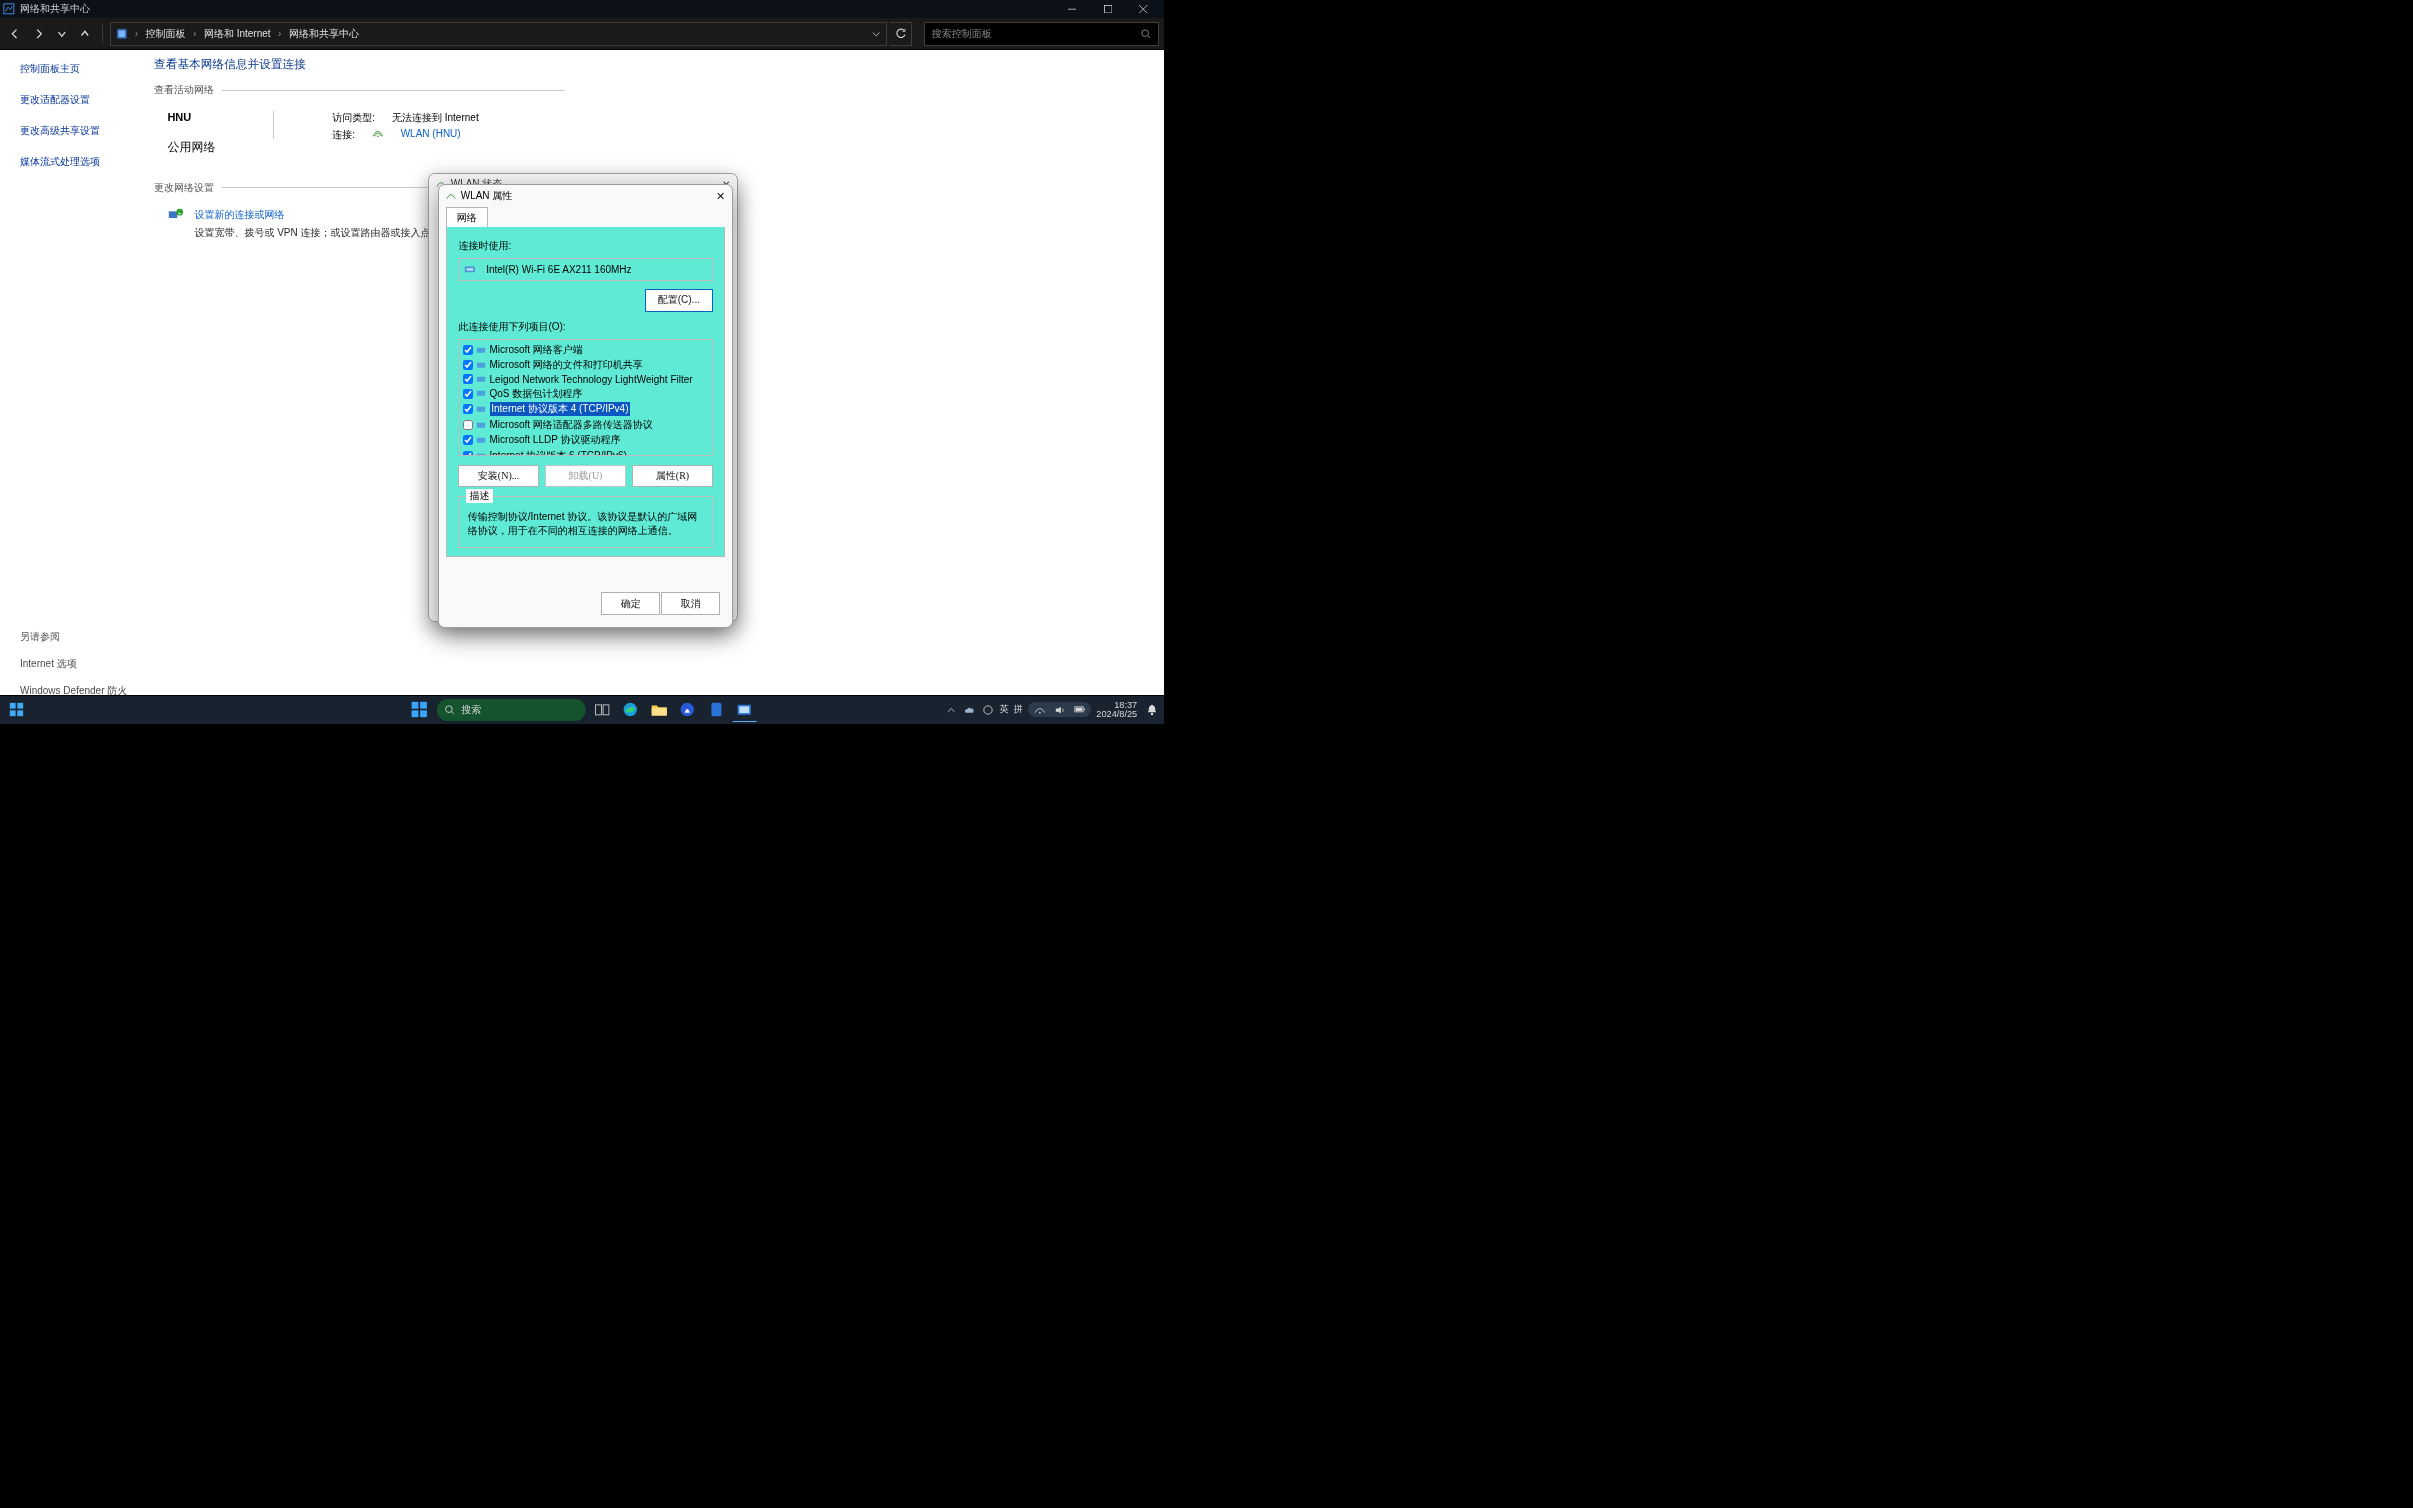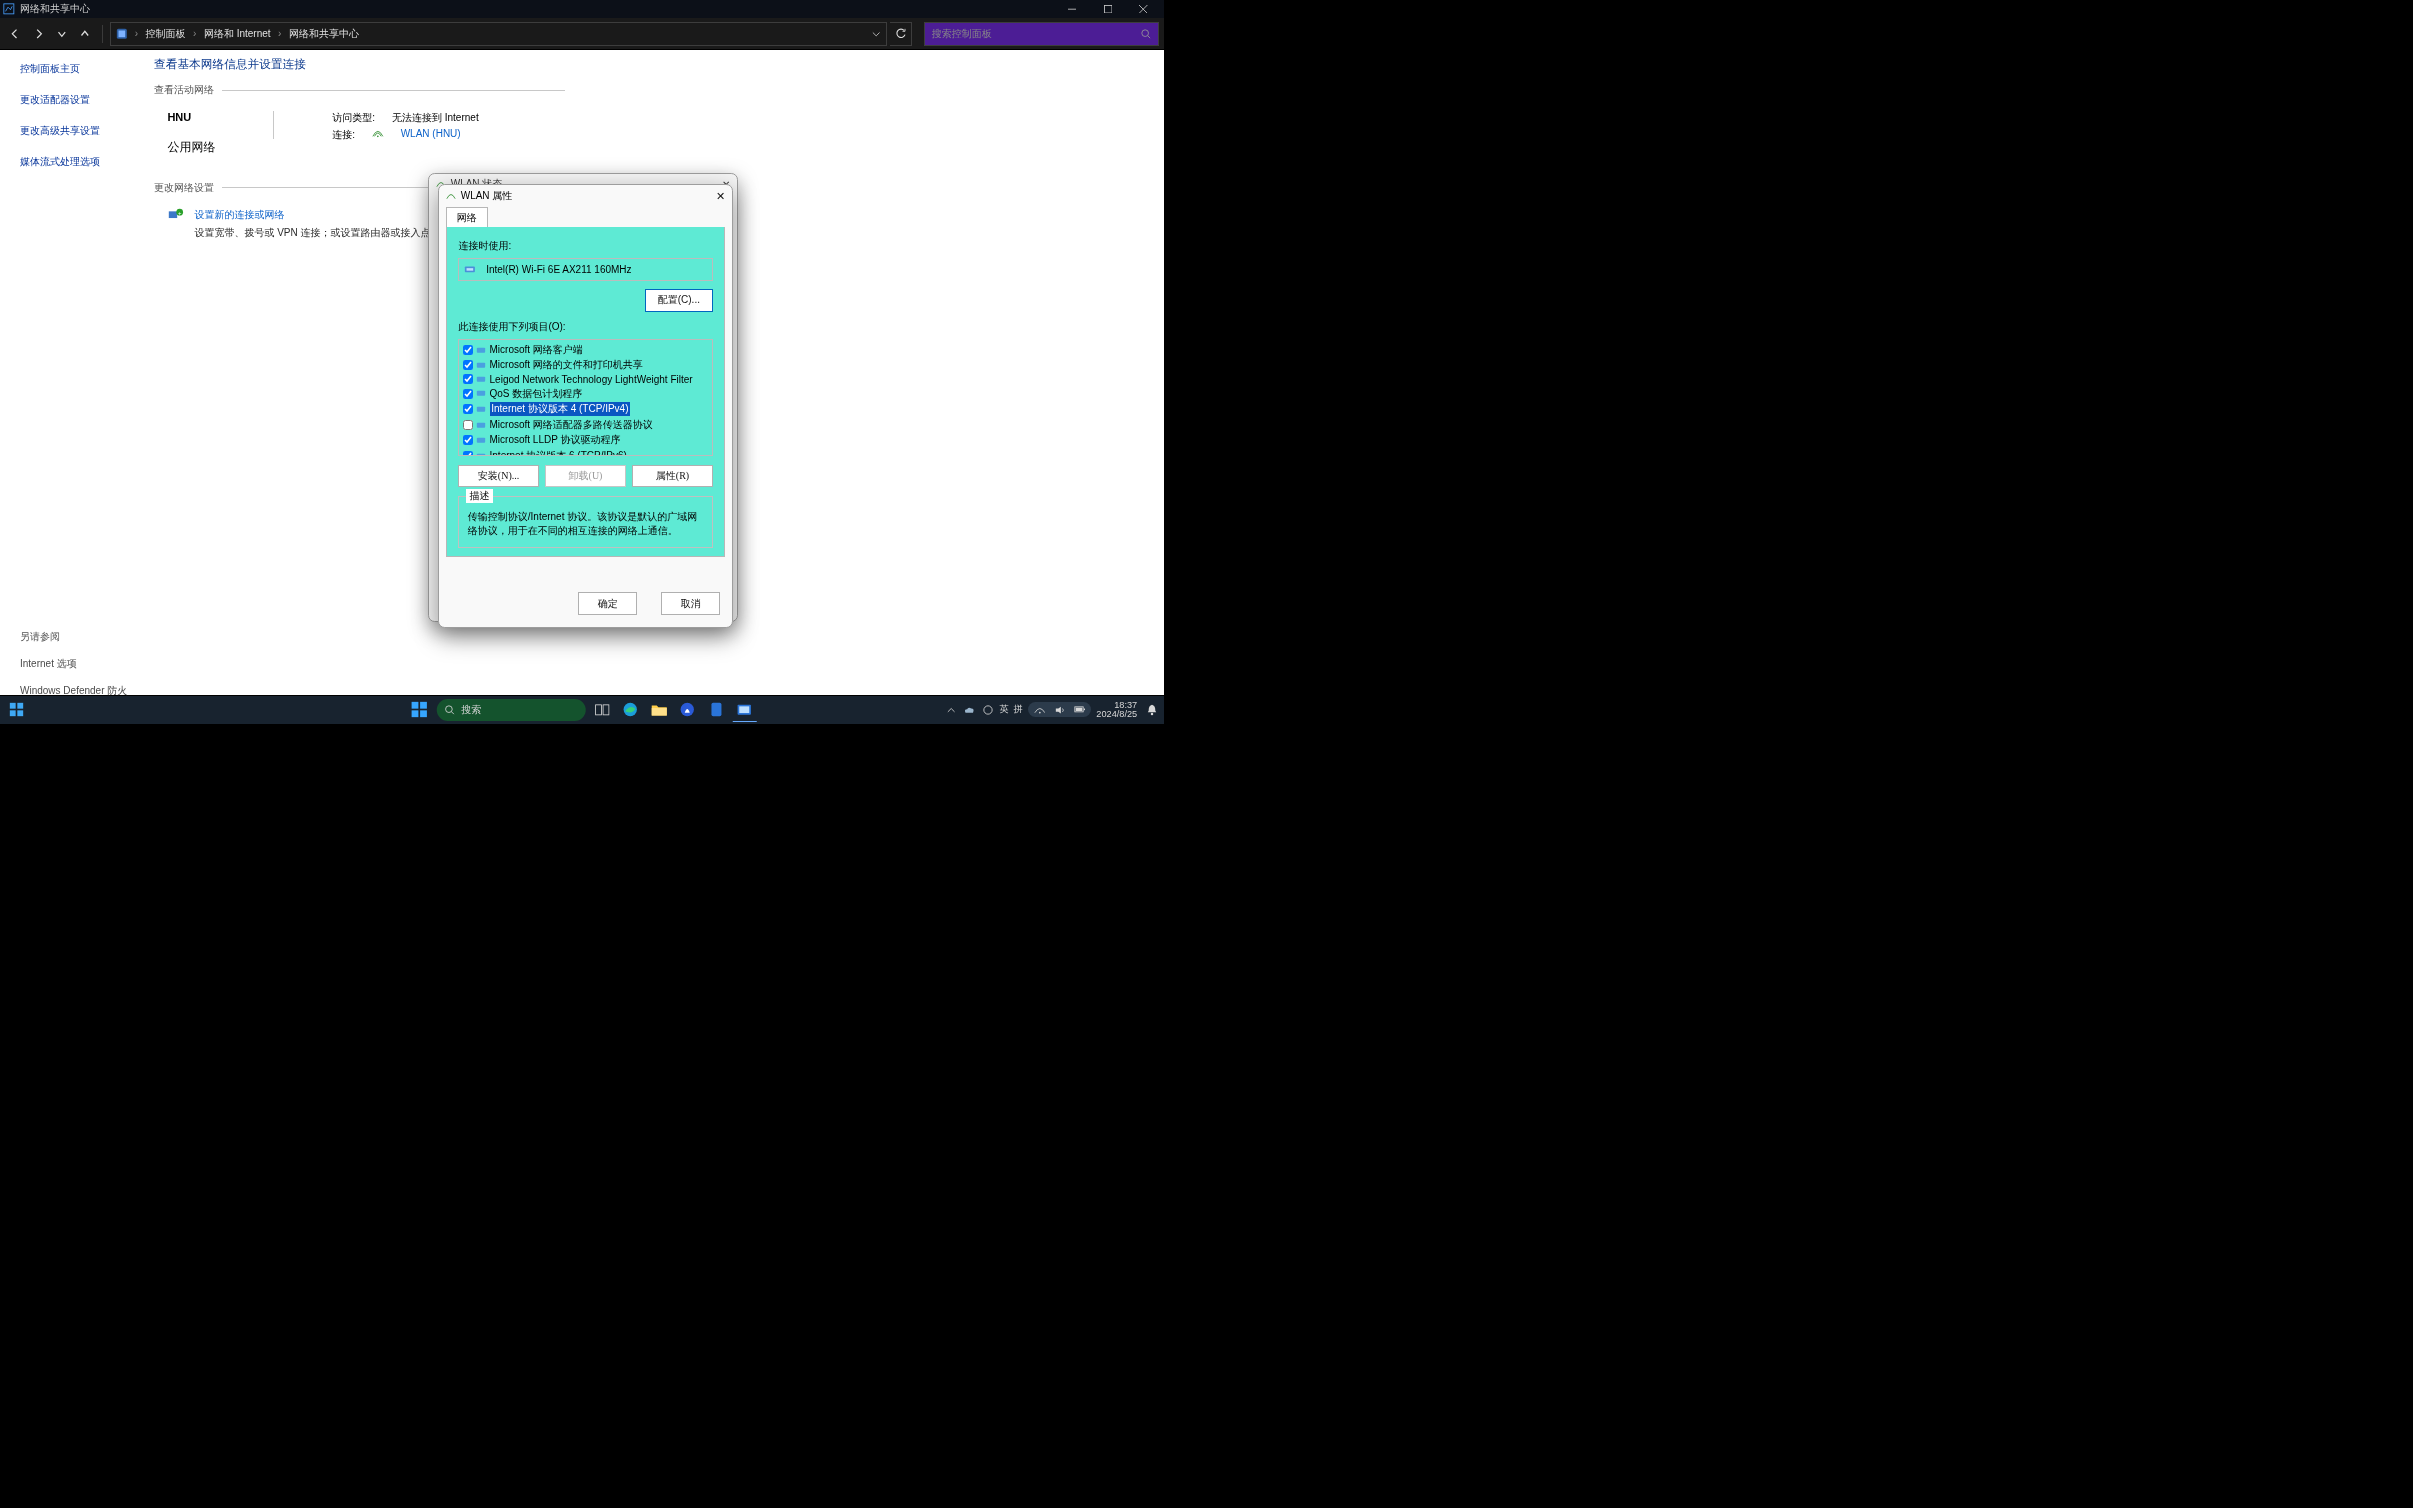--- a/index.html
+++ b/index.html
@@ -11,21 +11,21 @@
   .title-right { display: flex; gap: 1.7px; }
   .tb-btn { width: 34px; height: 18.4px; display: flex; align-items: center; justify-content: center; color: #ccc; }
 
   
   .nav-bar { background: #1a1a1a; height: 32px; display: flex; align-items: center; padding: 0 5px; gap: 3.4px; border-bottom: 0.8px solid #000; }
   .nav-btn { width: 20px; height: 20px; display: flex; align-items: center; justify-content: center; color: #ddd; }
   .nav-divider { width: 0.8px; height: 18.4px; background: #3a3a3a; margin: 0 3.4px; }
   .address-wrap { flex: 1; height: 23.5px; background: #1a1a1a; border: 0.8px solid #3d3d3d; display: flex; align-items: center; padding: 0 5px; gap: 5px; color: #e0e0e0; }
   .address-wrap .crumb-sep { color: #888; margin: 0 2.5px; }
   .refresh-btn { width: 22px; height: 23.5px; display: flex; align-items: center; justify-content: center; color: #ddd; border: 0.8px solid #3d3d3d; border-left: none; }
-  .search-box { width: 235px; height: 23.5px; margin-left: 8.4px; background: #4c1d95; border: 0.8px solid #3d3d3d; display: flex; align-items: center; padding: 0 6.7px; color: #888; justify-content: space-between; }
+  .search-box { width: 235px; height: 23.5px; margin-left: 8.4px; background: #000000; border: 0.8px solid #3d3d3d; display: flex; align-items: center; padding: 0 6.7px; color: #888; justify-content: space-between; }
 
   
   .content-area { position: absolute; top: 50px; left: 0; right: 0; height: 645px; background: #fff; display: flex; }
   .sidebar { width: 137px; padding: 11.7px 6.7px 0 20px; }
   .sidebar a { display: block; color: #06349a; text-decoration: none; font-size: 10px; margin-bottom: 17px; }
   .sidebar .see-also-hdr { color: #555; margin-top: 461px; margin-bottom: 13.4px; }
   .sidebar .see-also a { color: #4a4a4a; }
   .sidebar .see-also a:first-child { margin-bottom: 13.4px; }
 
   .main-col { padding: 6.7px 17px 0 17px; flex: 1; }
@@ -70,21 +70,21 @@
   .items-list input[type=checkbox] { width: 10px; height: 10px; }
   .items-list .row.sel span.txt { background: #0a57c2; color: #fff; padding: 0 1.7px; }
   .items-list .tiny-ico { width: 10px; height: 8.4px; display: inline-block; }
 
   .triple-btn-row { display: flex; gap: 6.7px; margin: 8.4px 0; }
   .triple-btn-row .btn { flex: 1; text-align: center; padding: 3.4px 0; font-family: Liberation Serif, serif; }
 
   .desc-box { border: 0.8px solid #c0c0c0; padding: 13.4px 8.4px 8.4px 8.4px; font-size: 10px; position: relative; }
   .desc-box .legend { position: absolute; top: -7.5px; left: 6.7px; background: #fff; padding: 0 3.4px; font-size: 10px; }
 
-  .dlg-foot { display: flex; justify-content: flex-end; gap: 24px; padding: 28.5px 11.7px 11.7px 0; }
+  .dlg-foot { display: flex; justify-content: flex-end; gap: 1px; padding: 28.5px 11.7px 11.7px 0; }
   .dlg-foot .btn { width: 59px; text-align: center; border-color: #b0b0b0; }
 
   
   .watermark { position: absolute; bottom: 8.4px; right: 0; color: rgba(130,130,130,.55); font-size: 9.2px; }
 
   
   .taskbar { position: absolute; left: 0; right: 0; bottom: 0; height: 28.5px; background: #18232f; display: flex; align-items: center; justify-content: space-between; padding: 0 5px; }
   .taskbar-center { position: absolute; left: 50%; transform: translateX(-50%); display: flex; align-items: center; gap: 5px; }
   .tb-center-search { width: 149px; height: 22px; background: #14532d; border-radius: 11.7px; display: flex; align-items: center; padding: 0 8.4px; gap: 6.7px; color: #d8d8d8; font-size: 10px; }
   .tb-ico { width: 23.5px; height: 23.5px; display: flex; align-items: center; justify-content: center; color: #d8d8d8; font-size: 11.7px; }

